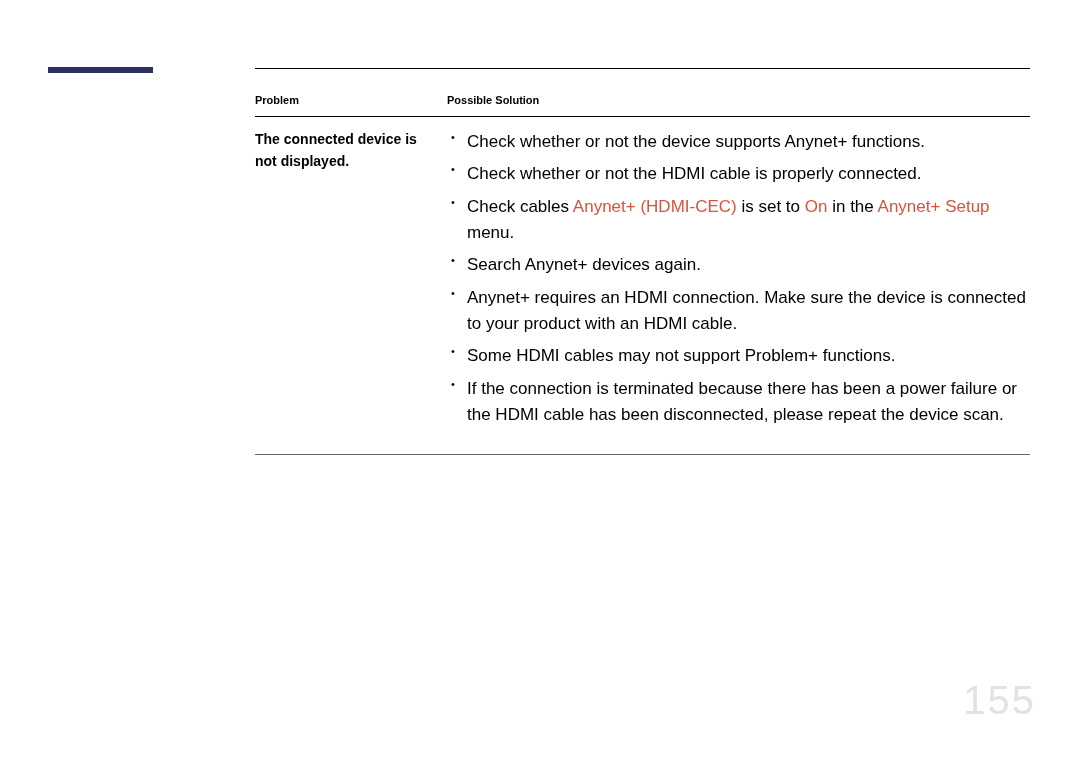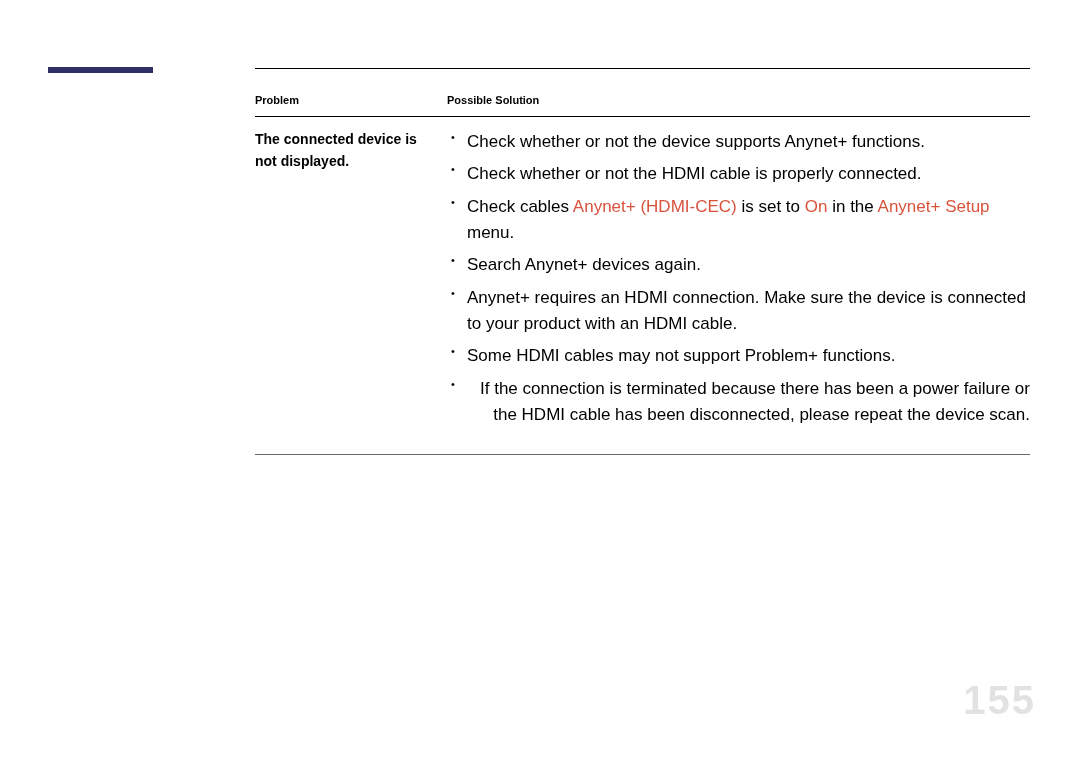--- a/index.html
+++ b/index.html
@@ -69,21 +69,20 @@
 
     ul.solution-list li {
       position: relative;
       padding-left: 20px;
       margin-bottom: 6px;
       font-size: 17px;
     }
 
     ul.solution-list li:last-child {
       margin-bottom: 12px;
-      text-align: right;
     }
 
     ul.solution-list li::before {
       content: "•";
       position: absolute;
       left: 4px;
       top: 0;
       font-size: 11px;
       color: #000;
     }
@@ -92,21 +91,21 @@
       color: #d9533c;
       font-weight: normal;
     }
 
     .page-number {
       position: absolute;
       right: 44px;
       bottom: 40px;
       font-size: 40px;
       color: #e2e2e2;
-      font-weight: 700;
+      font-weight: 400;
       letter-spacing: 2px;
     }
   </style>
 </head>
 <body>
 
 <div class="accent-bar"></div>
 
 <table class="troubleshoot">
   <thead>

